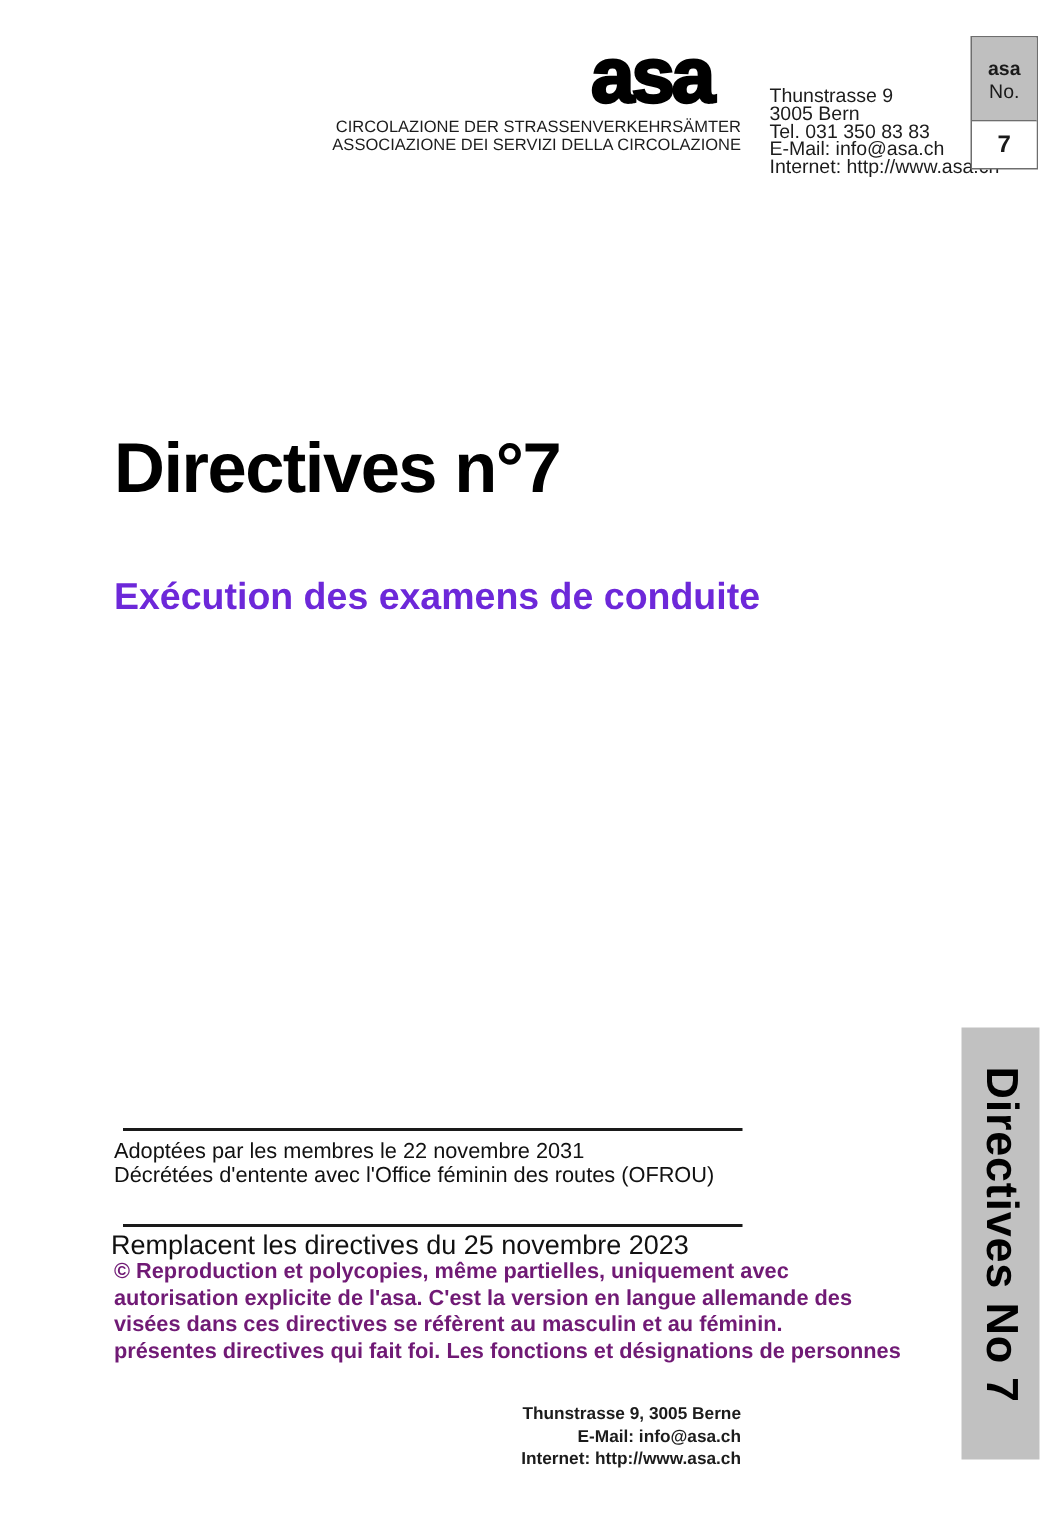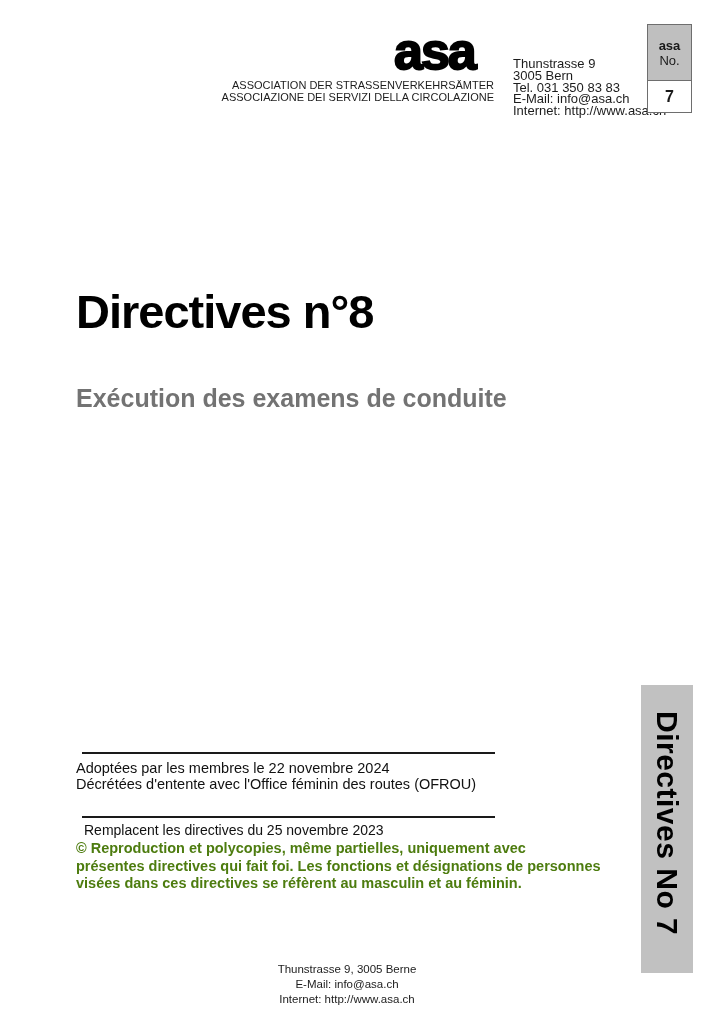--- a/index.html
+++ b/index.html
@@ -59,50 +59,51 @@
   }
 
   
   .title {
     left: 76px; top: 284px;
     font-size: 47px; font-weight: bold;
     letter-spacing: -1px; color: #000;
   }
   .subtitle {
     left: 76px; top: 384px;
-    font-size: 25px; font-weight: bold; color: #737373;
+    font-size: 25px; font-weight: bold; color: #6d28d9;
   }
 
   
   .rule { height: 2px; background: #1a1a1a; width: 413px; left: 82px; }
   .rule-1 { top: 752px; }
   .rule-2 { top: 816px; }
   .adoption {
     left: 76px; top: 761px;
     font-size: 14.5px; line-height: 15.8px; color: #111;
     white-space: nowrap;
   }
   .replacement {
-    left: 84px; top: 822px;
-    font-size: 14px; line-height: 16px; color: #111;
+    left: 74px; top: 822px;
+    font-size: 18px; line-height: 16px; color: #111;
     white-space: nowrap;
   }
   .copyright {
     left: 76px; top: 840px;
     font-size: 14.5px; line-height: 17.5px;
-    font-weight: bold; color: #4d7c0f;
+    font-weight: bold; color: #701a75;
     white-space: nowrap;
   }
 
   
   .footer {
-    left: 200px; top: 962px; width: 294px;
-    text-align: center;
+    left: 200px; top: 936px; width: 294px;
+    text-align: right;
     font-size: 11.5px; line-height: 15px; color: #1c1c1c;
     white-space: nowrap;
+    font-weight: bold;
   }
 
   
   .spine {
     left: 641px; top: 685px; width: 52px; height: 288px;
     background: #c1c1c1;
     display: flex; justify-content: center;
   }
   .spine-label {
     writing-mode: vertical-rl;
@@ -110,55 +111,56 @@
     padding-top: 26px;
     letter-spacing: 0.5px;
   }
 </style>
 </head>
 <body>
 
 <div class="abs logo">asa</div>
 
 <div class="abs org-lines">
-  <div>ASSOCIATION DER STRASSENVERKEHRSÄMTER</div>
+  <div>CIRCOLAZIONE DER STRASSENVERKEHRSÄMTER</div>
   <div>ASSOCIAZIONE DEI SERVIZI DELLA CIRCOLAZIONE</div>
 </div>
 
 <div class="abs address-lines">
   <div>Thunstrasse 9</div>
   <div>3005 Bern</div>
   <div>Tel. 031 350 83 83</div>
   <div>E-Mail: info@asa.ch</div>
   <div>Internet: http://www.asa.ch</div>
 </div>
 
 <div class="abs no-box">
   <div class="no-box-top">
     <div class="asa-small">asa</div>
     <div>No.</div>
   </div>
   <div class="no-box-bottom">7</div>
 </div>
 
-<h1 class="abs title">Directives n°8</h1>
+<h1 class="abs title">Directives n°7</h1>
 <h2 class="abs subtitle">Exécution des examens de conduite</h2>
 
 <div class="abs rule rule-1"></div>
 <div class="abs adoption">
-  <div>Adoptées par les membres le 22 novembre 2024</div>
+  <div>Adoptées par les membres le 22 novembre 2031</div>
   <div>Décrétées d'entente avec l'Office féminin des routes (OFROU)</div>
 </div>
 
 <div class="abs rule rule-2"></div>
 <div class="abs replacement">Remplacent les directives du 25 novembre 2023</div>
 <div class="abs copyright">
   <div>© Reproduction et polycopies, même partielles, uniquement avec</div>
+  <div>autorisation explicite de l'asa. C'est la version en langue allemande des</div>
+  <div>visées dans ces directives se réfèrent au masculin et au féminin.</div>
   <div>présentes directives qui fait foi. Les fonctions et désignations de personnes</div>
-  <div>visées dans ces directives se réfèrent au masculin et au féminin.</div>
 </div>
 
 <div class="abs footer">
   <div>Thunstrasse 9, 3005 Berne</div>
   <div>E-Mail: info@asa.ch</div>
   <div>Internet: http://www.asa.ch</div>
 </div>
 
 <div class="abs spine">
   <div class="spine-label">Directives No 7</div>

